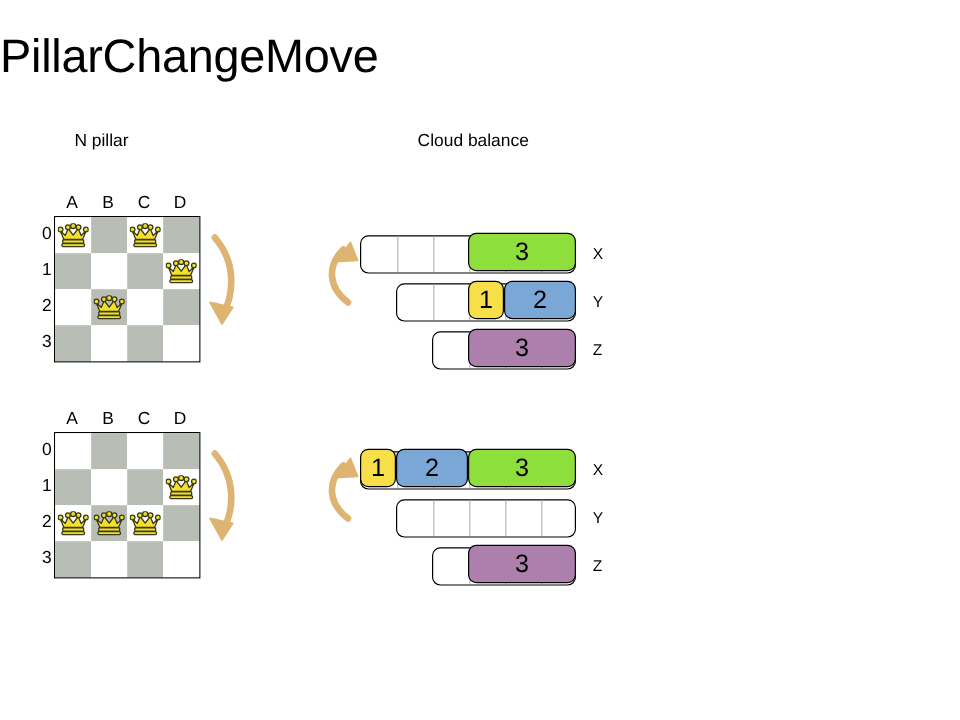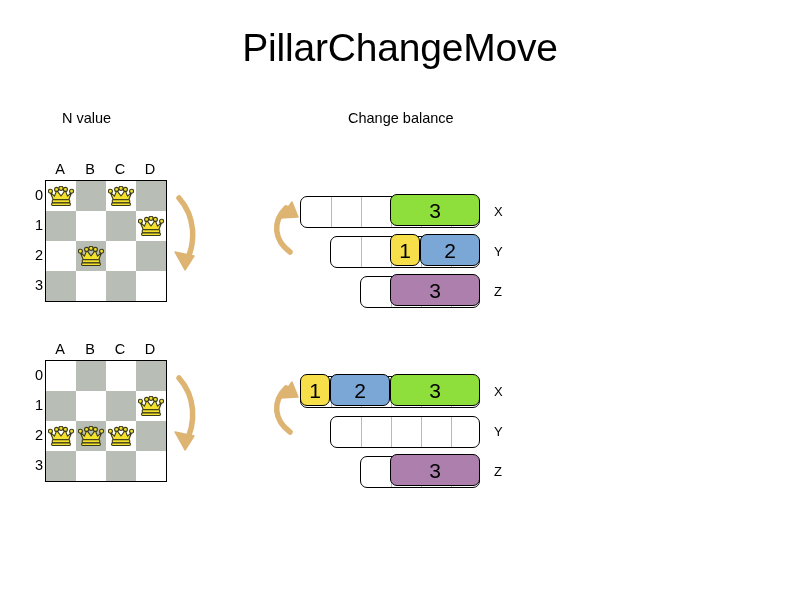--- a/index.html
+++ b/index.html
@@ -10,21 +10,21 @@
     width: 800px;
     height: 600px;
     background: #ffffff;
     font-family: "Liberation Sans", sans-serif;
     color: #000000;
     position: relative;
     overflow: hidden;
   }
 
   
-  #header { position: absolute; left: 0; top: 0; width: 800px; text-align: center; }
+  #header { position: absolute; left: 0; top: 0; width: 800px; text-align: left; }
   #title {
     font-size: 39px;
     font-weight: normal;
     line-height: 1;
     margin: 0;
     padding-top: 28px;
     letter-spacing: -0.2px;
   }
   #subtitle {
     font-size: 13.2px;
@@ -162,22 +162,22 @@
     text-align: left;
   }
 </style>
 </head>
 <body>
 
 <div id="header">
   <h1 id="title">PillarChangeMove</h1>
 </div>
 
-<div class="section-heading" id="heading-nqueens">N value</div>
-<div class="section-heading" id="heading-cloud">Change balance</div>
+<div class="section-heading" id="heading-nqueens">N pillar</div>
+<div class="section-heading" id="heading-cloud">Cloud balance</div>
 
 <div class="board-block" id="board-block-top">
   <div class="file-labels">
       <div class="file-label" style="left: 0px;">A</div>
       <div class="file-label" style="left: 30px;">B</div>
       <div class="file-label" style="left: 60px;">C</div>
       <div class="file-label" style="left: 90px;">D</div>
     </div>
   <div class="rank-labels">
       <div class="rank-label" style="top: 0px;">0</div>

